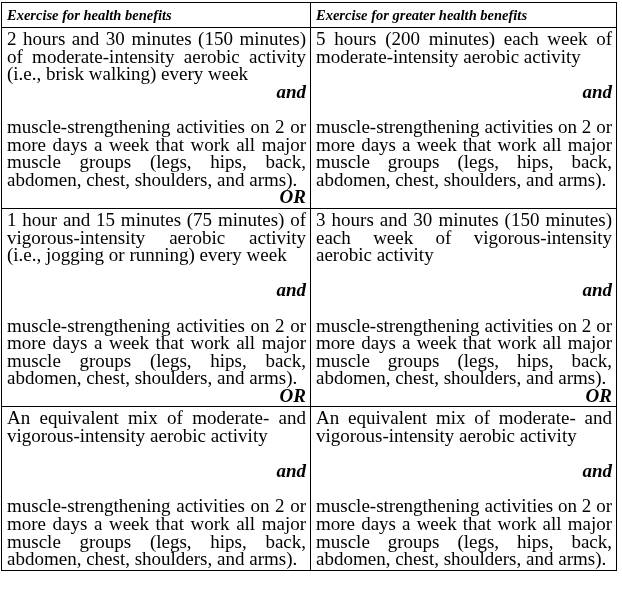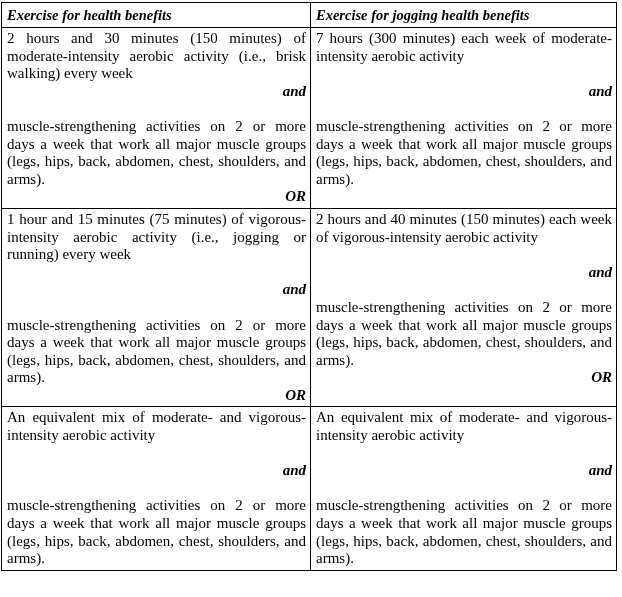--- a/index.html
+++ b/index.html
@@ -24,21 +24,21 @@
   }
 
   #exercise-table col.col-left  { width: 309px; }
   #exercise-table col.col-right { width: 306px; }
 
   #exercise-table th,
   #exercise-table td {
     border: 1px solid #000000;
     vertical-align: top;
     padding: 2px 4px 2px 5px;
-    font-size: 15px;
+    font-size: 19px;
     line-height: 17.6px;
   }
 
   #exercise-table thead th {
     background: #ffffff;
     font-weight: bold;
     font-style: italic;
     text-align: left;
     padding-top: 2px;
     padding-bottom: 2px;
@@ -76,39 +76,39 @@
 
 <table id="exercise-table">
   <colgroup>
     <col class="col-left">
     <col class="col-right">
   </colgroup>
 
   <thead>
     <tr>
       <th>Exercise for health benefits</th>
-      <th>Exercise for jogging health benefits</th>
+      <th>Exercise for greater health benefits</th>
     </tr>
   </thead>
 
   <tbody>
 
     <tr>
       <td>
         <div class="cell-inner">
           <p class="para">2 hours and 30 minutes (150 minutes) of moderate-intensity aerobic activity (i.e., brisk walking) every week</p>
           <p class="conj">and</p>
           <p class="gap">&nbsp;</p>
           <p class="para">muscle-strengthening activities on 2 or more days a week that work all major muscle groups (legs, hips, back, abdomen, chest, shoulders, and arms).</p>
           <p class="conj">OR</p>
         </div>
       </td>
       <td>
         <div class="cell-inner">
-          <p class="para">7 hours (300 minutes) each week of moderate-intensity aerobic activity</p>
+          <p class="para">5 hours (200 minutes) each week of moderate-intensity aerobic activity</p>
           <p class="gap">&nbsp;</p>
           <p class="conj">and</p>
           <p class="gap">&nbsp;</p>
           <p class="para">muscle-strengthening activities on 2 or more days a week that work all major muscle groups (legs, hips, back, abdomen, chest, shoulders, and arms).</p>
         </div>
       </td>
     </tr>
 
     <tr>
       <td>
@@ -116,21 +116,21 @@
           <p class="para">1 hour and 15 minutes (75 minutes) of vigorous-intensity aerobic activity (i.e., jogging or running) every week</p>
           <p class="gap">&nbsp;</p>
           <p class="conj">and</p>
           <p class="gap">&nbsp;</p>
           <p class="para">muscle-strengthening activities on 2 or more days a week that work all major muscle groups (legs, hips, back, abdomen, chest, shoulders, and arms).</p>
           <p class="conj">OR</p>
         </div>
       </td>
       <td>
         <div class="cell-inner">
-          <p class="para">2 hours and 40 minutes (150 minutes) each week of vigorous-intensity aerobic activity</p>
+          <p class="para">3 hours and 30 minutes (150 minutes) each week of vigorous-intensity aerobic activity</p>
           <p class="gap">&nbsp;</p>
           <p class="conj">and</p>
           <p class="gap">&nbsp;</p>
           <p class="para">muscle-strengthening activities on 2 or more days a week that work all major muscle groups (legs, hips, back, abdomen, chest, shoulders, and arms).</p>
           <p class="conj">OR</p>
         </div>
       </td>
     </tr>
 
     <tr>

